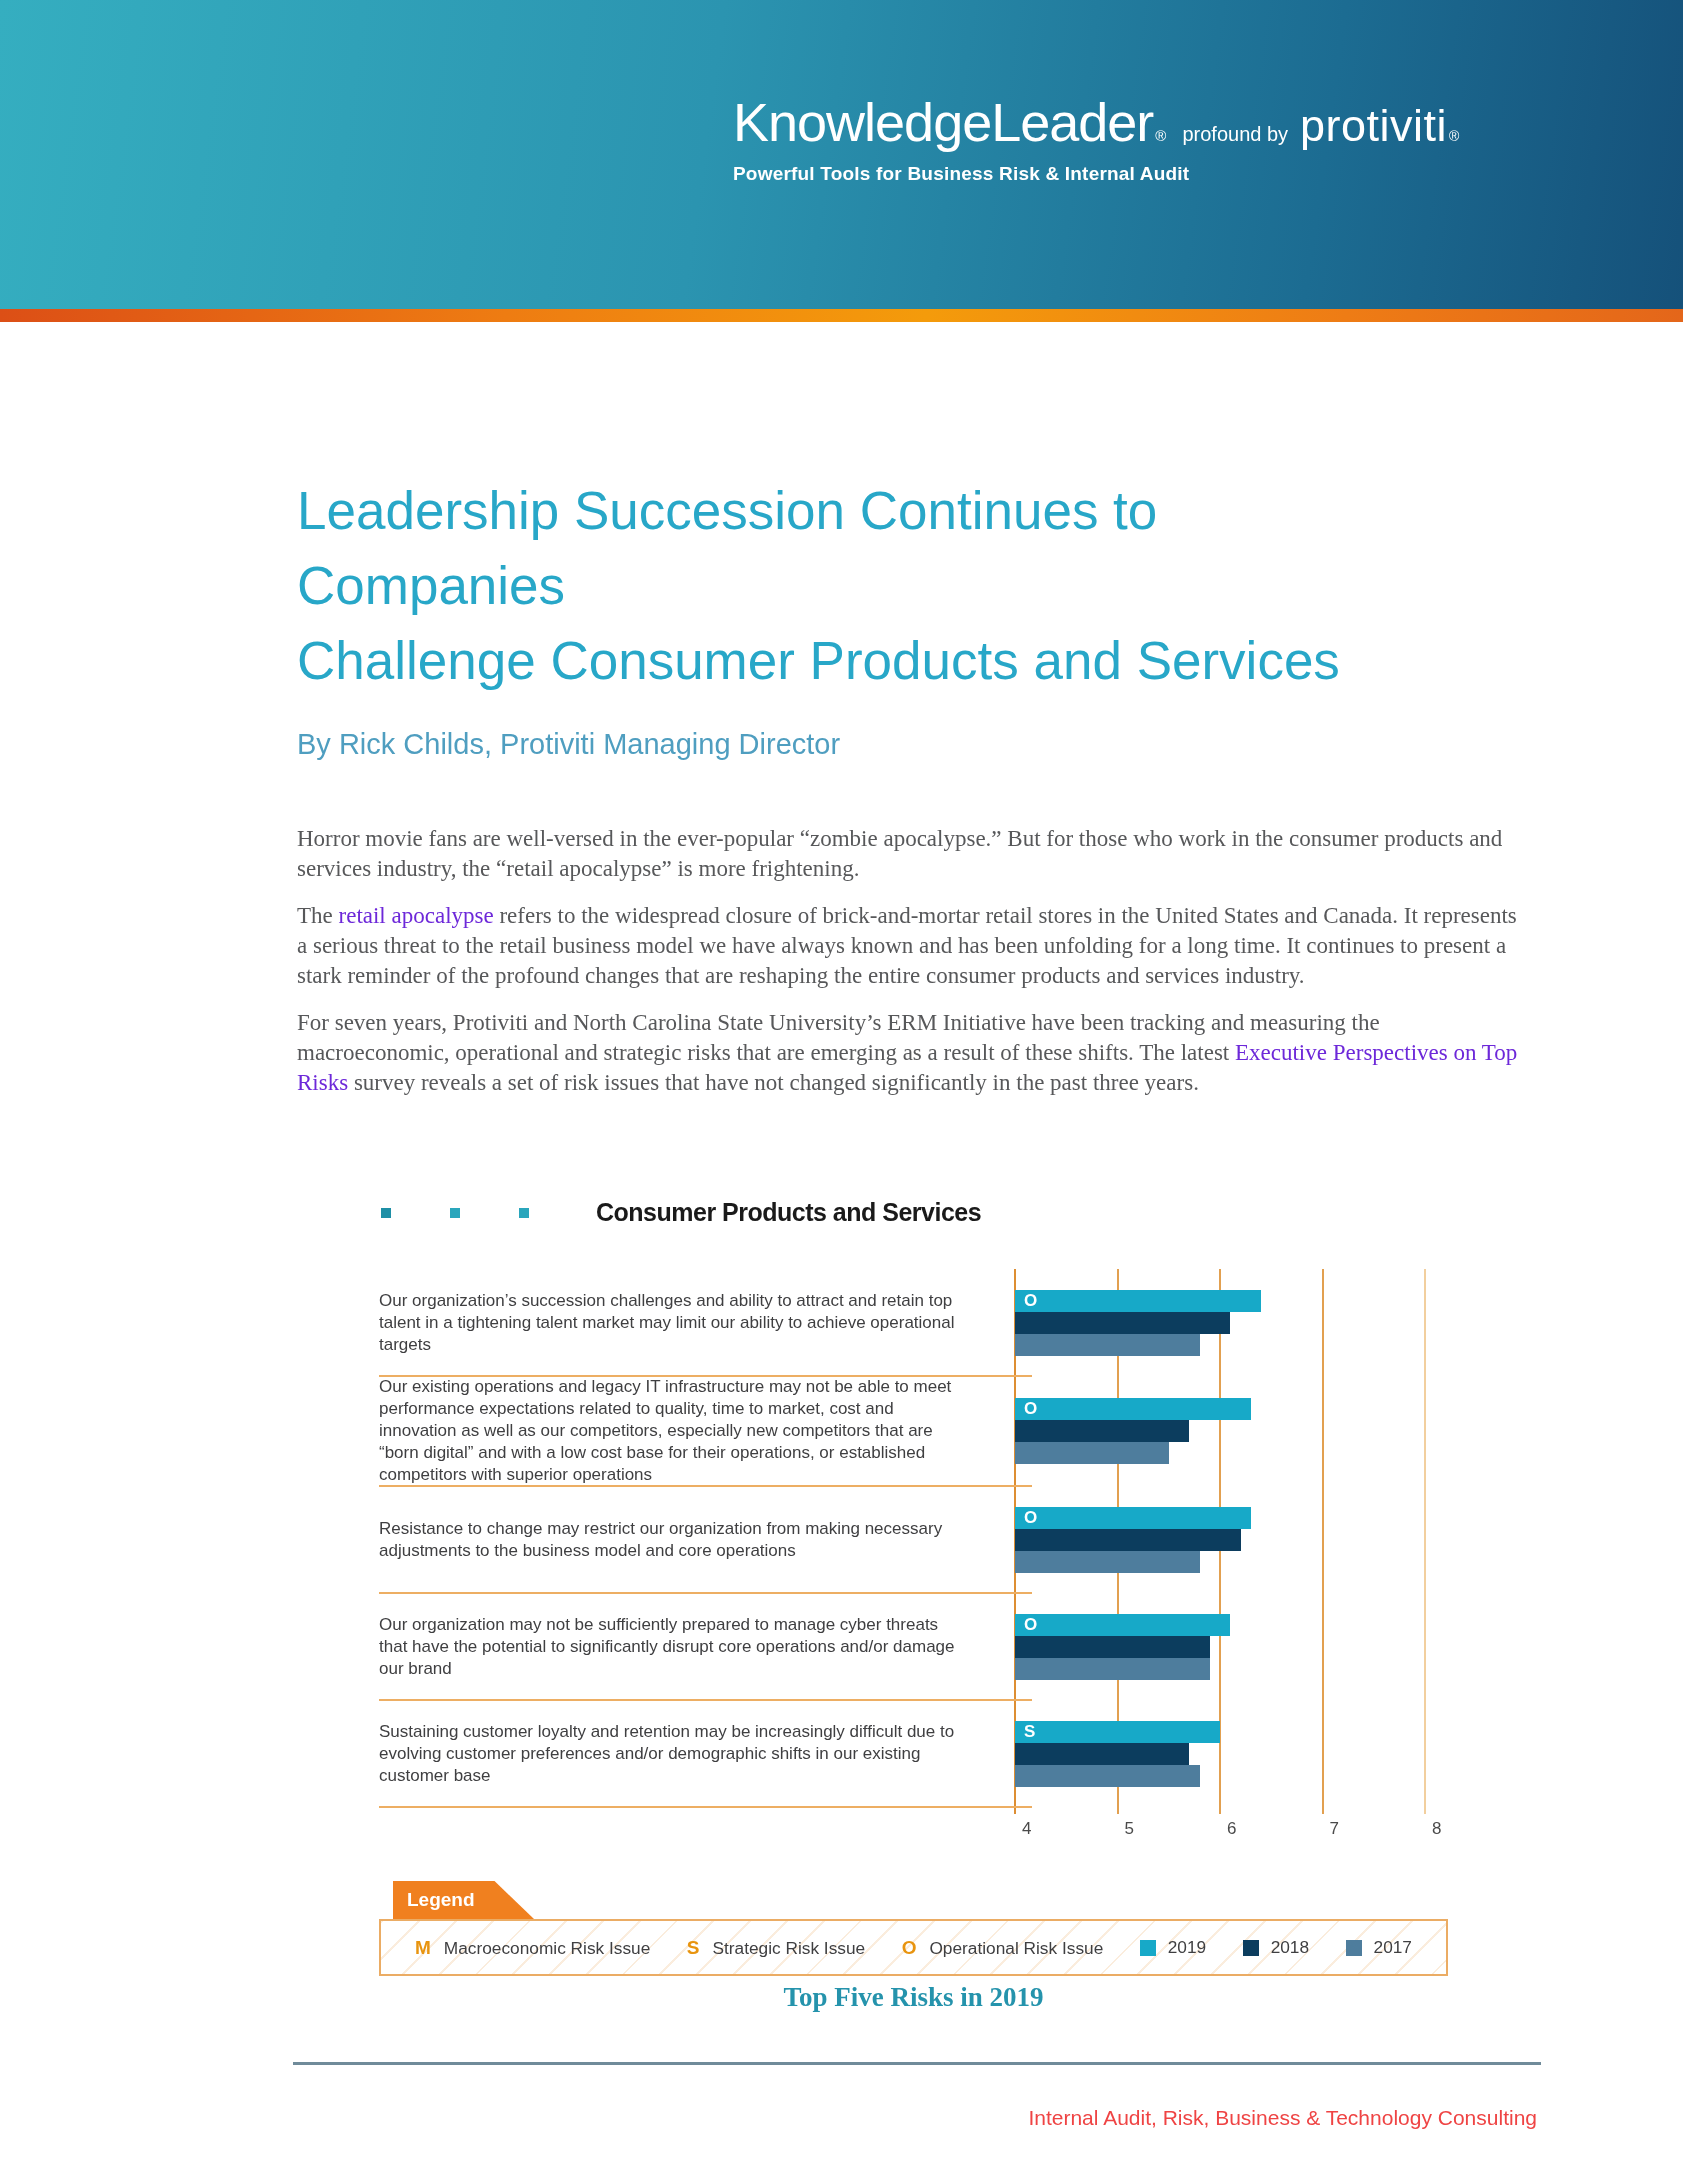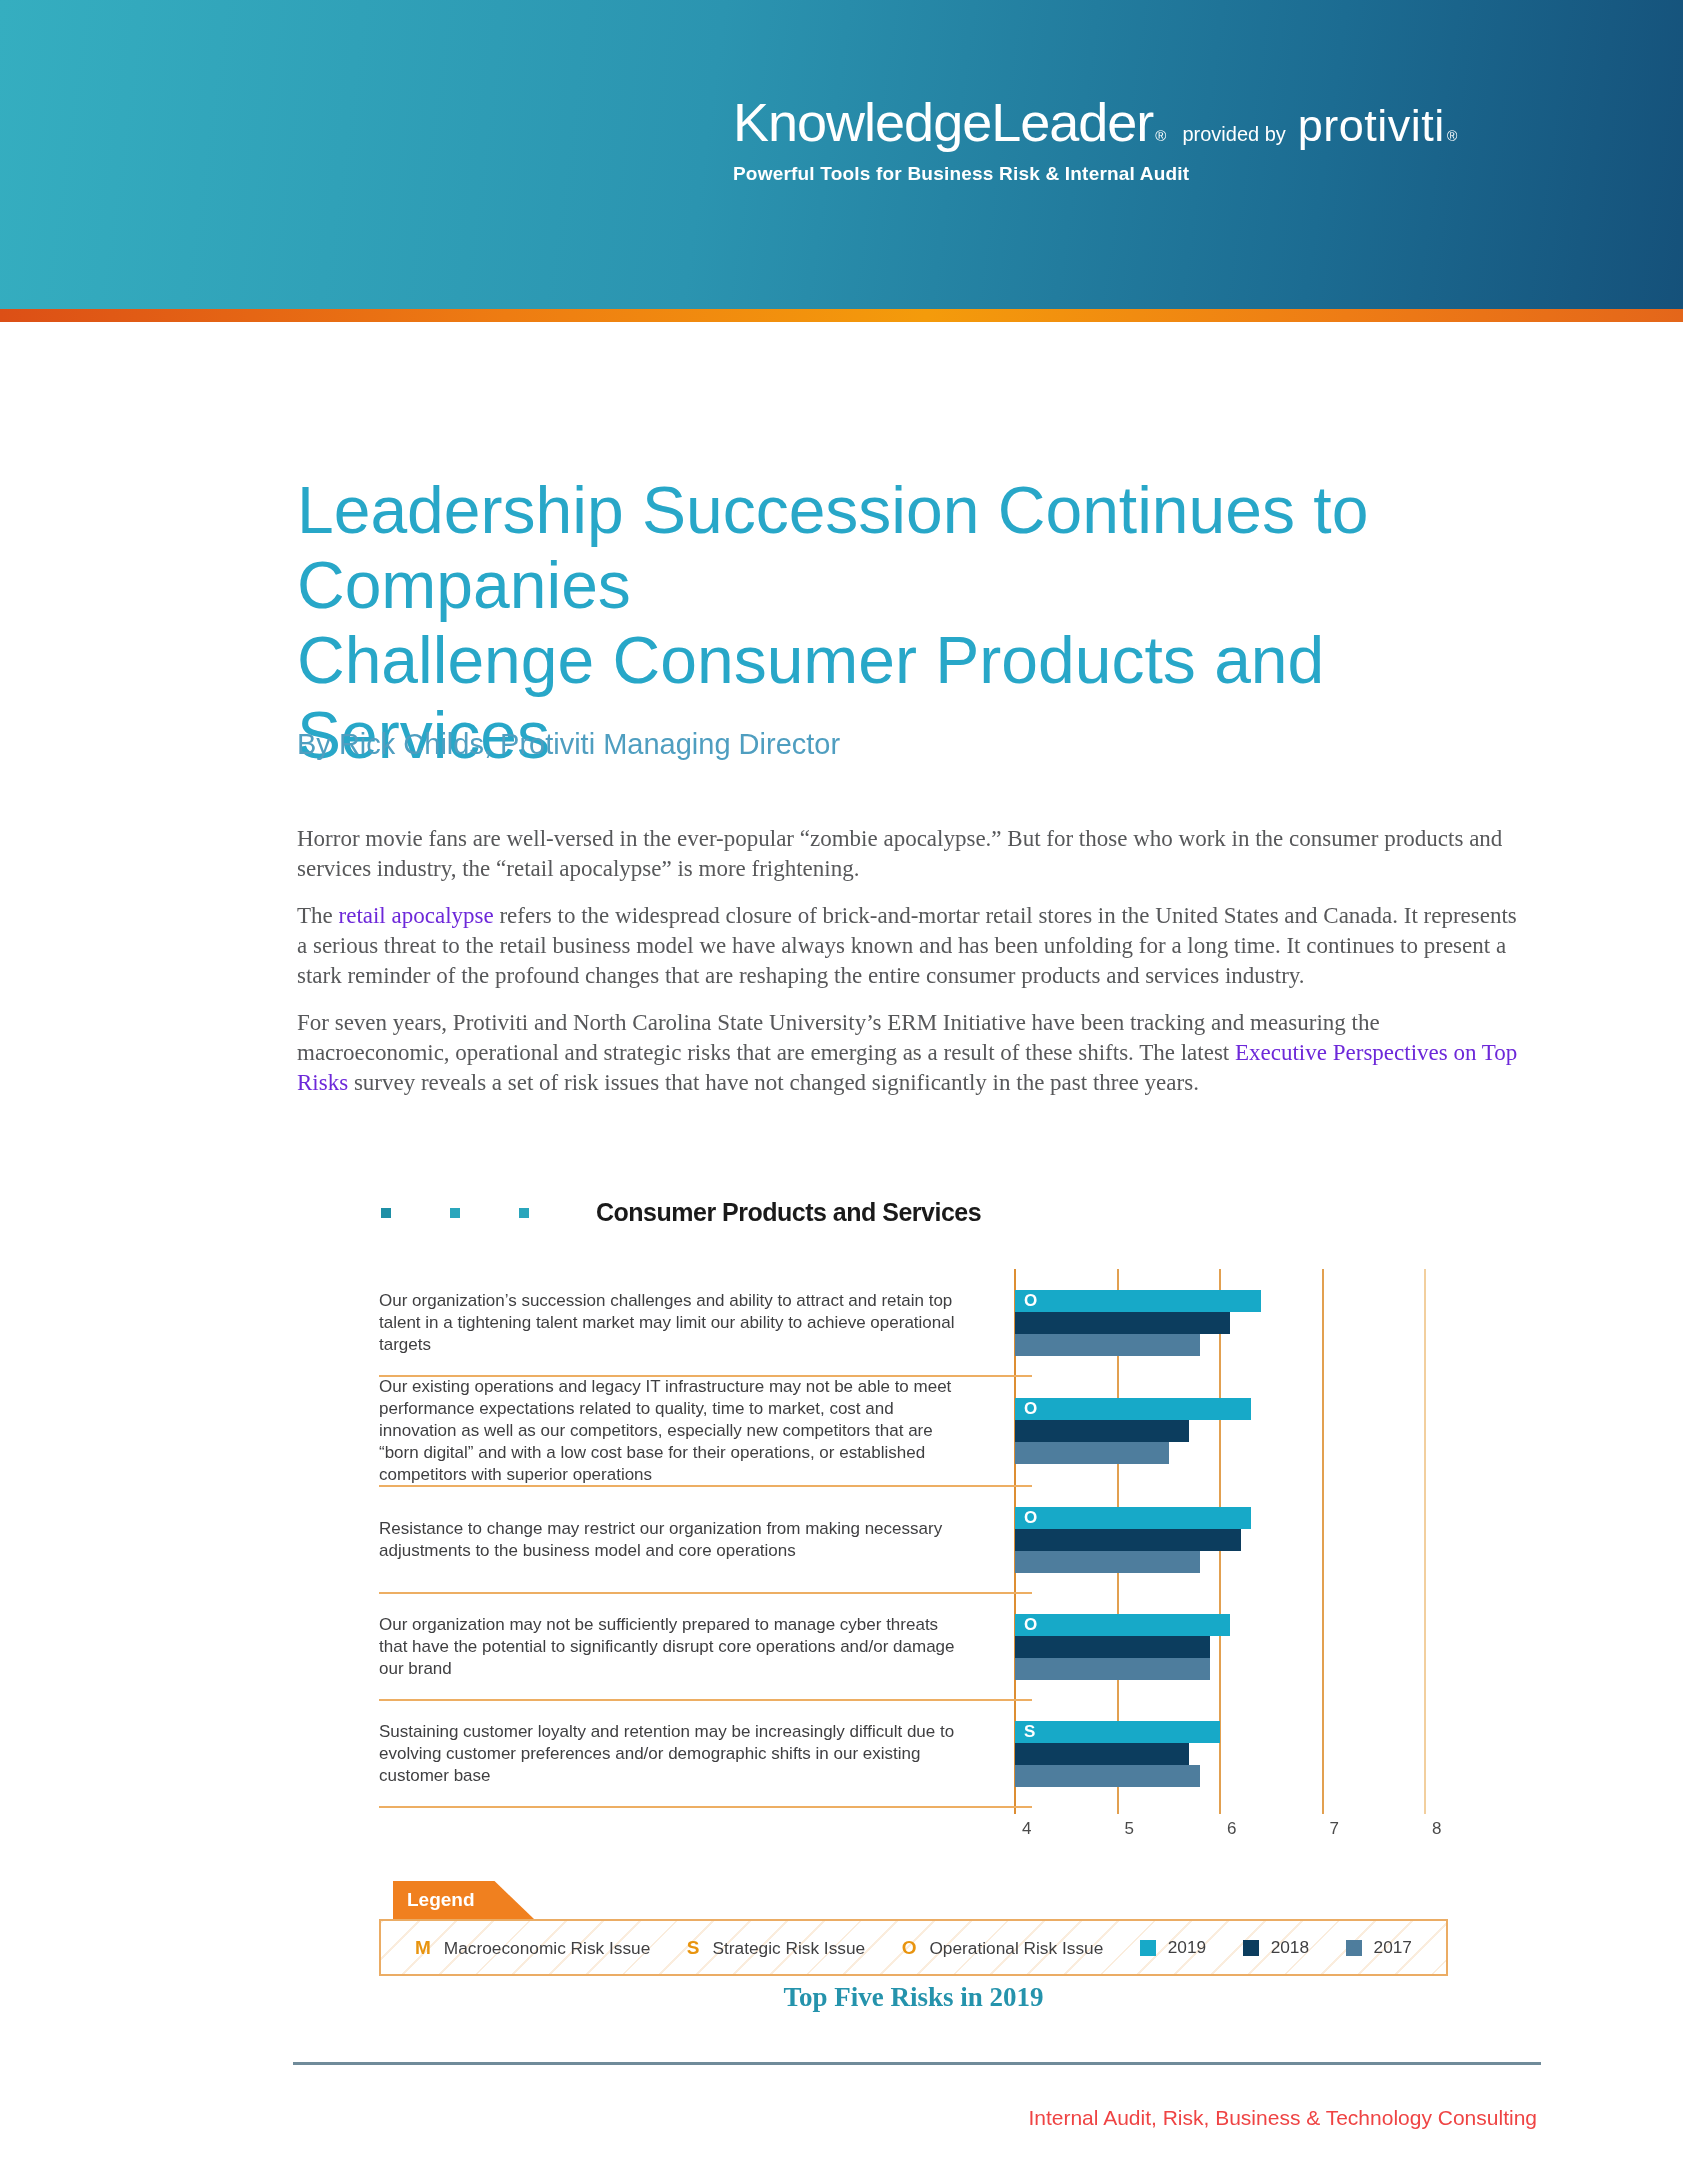--- a/index.html
+++ b/index.html
@@ -23,21 +23,21 @@
   .brand { font-size:54px; font-weight:400; letter-spacing:-1px; }
   .reg { font-size:15px; vertical-align:28px; margin-left:2px; }
   .provided { font-size:20px; margin-left:16px; }
   .provider { font-size:45px; font-weight:400; margin-left:12px; letter-spacing:0.5px; }
   .reg2 { font-size:14px; vertical-align:22px; margin-left:2px; }
   .tagline { font-size:19px; font-weight:bold; margin-top:10px; letter-spacing:0.2px; }
 
   
   .title {
     position:absolute; left:297px; top:473px; width:1287px;
-    color:#28A7C8; font-size:66px; line-height:75px; font-weight:400;
+    color:#28A7C8; font-size:53px; line-height:75px; font-weight:400;
   }
   .byline { position:absolute; left:297px; top:728px; color:#4F9EC0; font-size:29px; }
   .bodycopy {
     position:absolute; left:297px; top:824px; width:1226px;
     font-family:"Liberation Serif", serif; font-size:23px; line-height:30px; color:#57585A;
   }
   .bodycopy p { margin:0 0 17px 0; }
   .bodycopy .link { color:#6d28d9; }
 
   
@@ -100,21 +100,21 @@
 
 <div class="page">
 
   <div class="banner"></div>
   <div class="banner-strip"></div>
 
   <div class="logo">
     <div class="logo-line1">
       <span class="brand">KnowledgeLeader</span>
         <span class="reg">®</span>
-      <span class="provided">provided by</span>
+      <span class="provided">profound by</span>
       <span class="provider">protiviti</span>
         <span class="reg2">®</span>
     </div>
     <div class="tagline">Powerful Tools for Business Risk &amp; Internal Audit</div>
   </div>
 
   <div class="title" id="title">
       <div>Leadership Succession Continues to</div>
       <div>Companies</div>
       <div>Challenge Consumer Products and Services</div>

